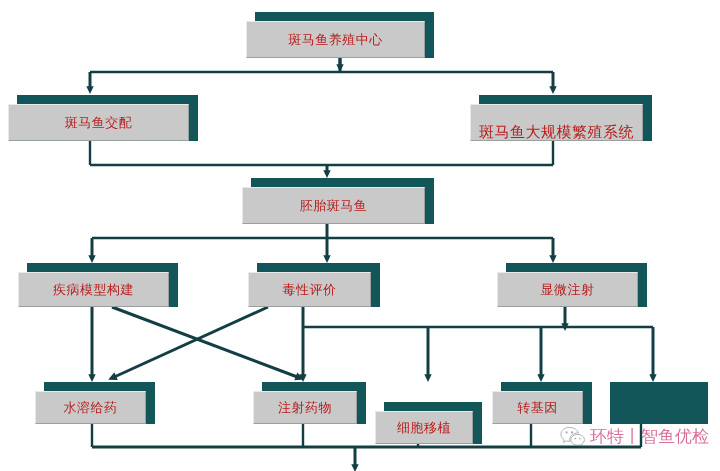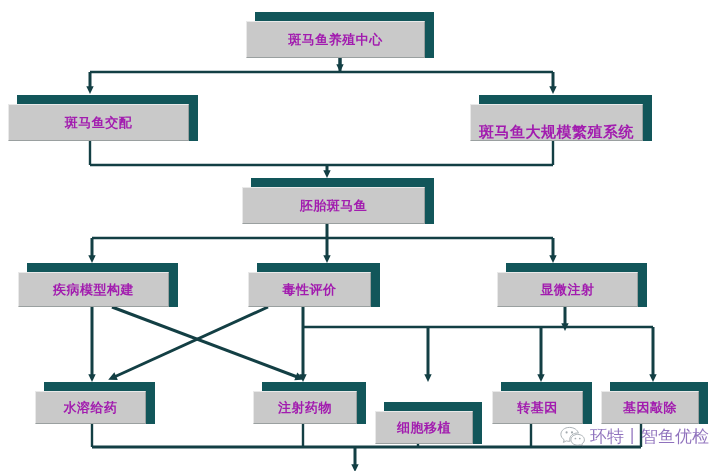--- a/index.html
+++ b/index.html
@@ -45,38 +45,37 @@
     bottom: 0px;
     background: #c9c9c9;
     border: 1px solid #e9e9e9;
     border-right-color: #9aa0a0;
     border-bottom-color: #9aa0a0;
     display: flex;
     align-items: center;
     justify-content: center;
   }
   .node .label {
-    color: #a21caf;
+    color: #b91c1c;
     font-size: 13px;
     line-height: 1;
     letter-spacing: 0.5px;
     white-space: nowrap;
     font-family: "DejaVu Sans", "Liberation Sans", sans-serif;
-    font-weight: bold;
   }
   .node.small .label { font-size: 15px; margin-top: 20px; }
   .watermark {
     position: absolute;
     display: flex;
     align-items: center;
     gap: 4px;
     opacity: 0.62;
   }
   .watermark .wm-text {
-    color: #4c1d95;
+    color: #be185d;
     font-size: 17px;
     font-family: "DejaVu Sans", "Liberation Sans", sans-serif;
     white-space: nowrap;
   }
   .wechat-icon { display: block; }
 </style>
 </head>
 <body>
 
 <div id="canvas">
@@ -215,23 +214,20 @@
 
   <div class="node" style="left:492px; top:382px; width:100px; height:42px;">
     <div class="slab"></div>
     <div class="face">
       <span class="label">转基因</span>
     </div>
   </div>
 
   <div class="node" style="left:601px; top:382px; width:107px; height:42px;">
     <div class="slab"></div>
-    <div class="face">
-      <span class="label">基因敲除</span>
-    </div>
   </div>
 
   <div class="watermark" style="left:560px; top:425px;">
     <span>
       <svg class="wechat-icon" width="26" height="22" viewBox="0 0 26 22" xmlns="http://www.w3.org/2000/svg">
         <path d="M9.4,1.4 C4.6,1.4 0.9,4.5 0.9,8.3 C0.9,10.5 2.2,12.5 4.2,13.8 L3.4,16.4 L6.3,14.9
                  C7.3,15.2 8.3,15.3 9.4,15.3 C9.6,15.3 9.8,15.3 10,15.3 C9.8,14.7 9.7,14.1 9.7,13.5
                  C9.7,9.9 13.2,7.0 17.5,7.0 C17.8,7.0 18.1,7.0 18.4,7.1 C17.6,3.8 13.9,1.4 9.4,1.4 Z" fill="#ffffff" stroke="#6a767d" stroke-width="0.9"></path>
         <circle cx="6.6" cy="6.4" r="1.05" fill="#6a767d"></circle>
         <circle cx="12.0" cy="6.4" r="1.05" fill="#6a767d"></circle>

